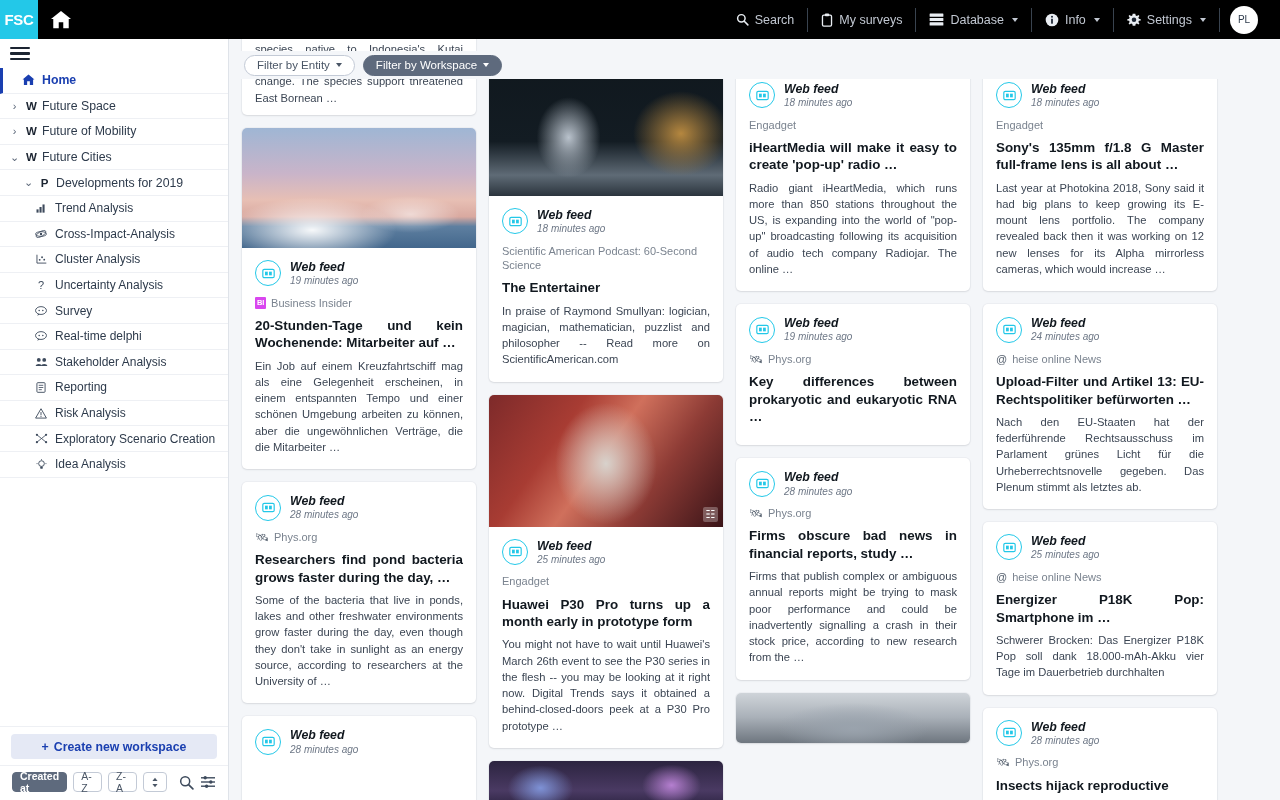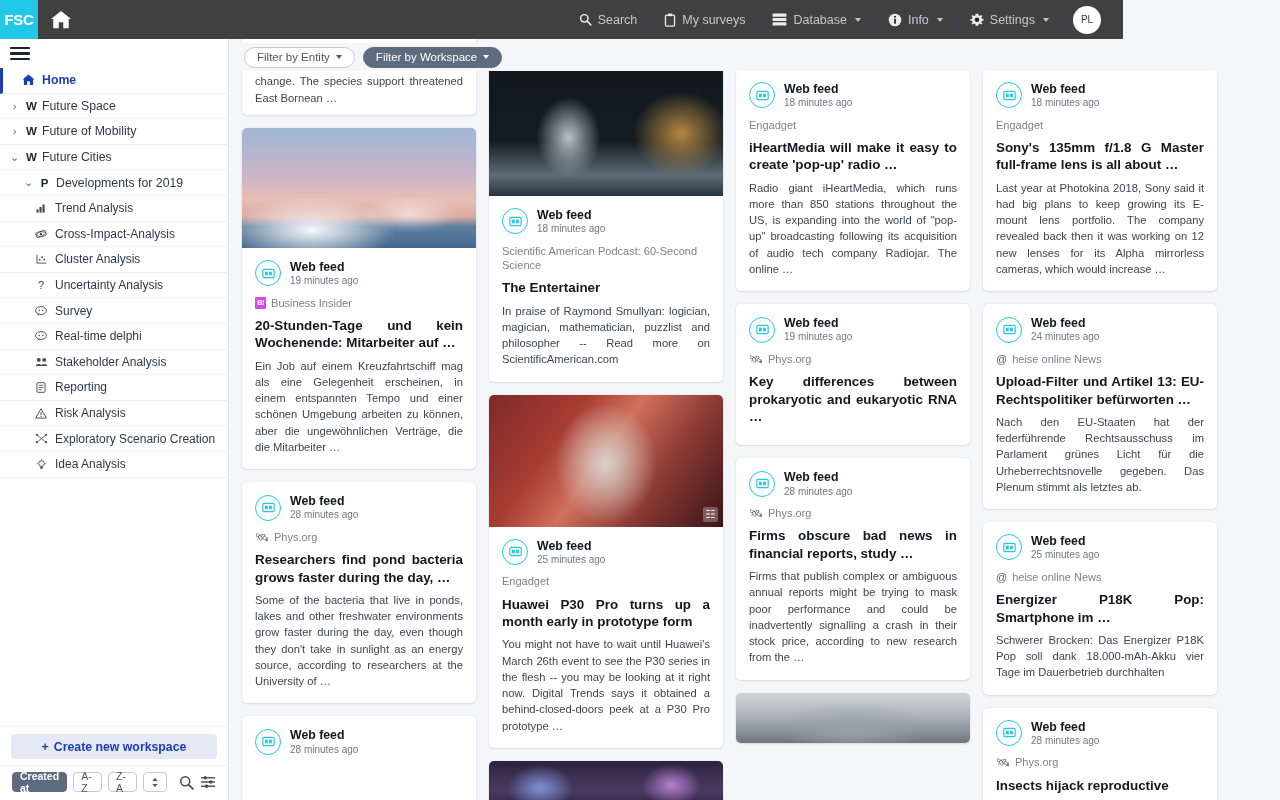--- a/index.html
+++ b/index.html
@@ -8,22 +8,22 @@
     margin: 0; padding: 0;
     width: 1280px; height: 800px;
     overflow: hidden;
     font-family: "Liberation Sans", sans-serif;
     background: #f4f6f9;
   }
 
   
   .topbar {
     position: absolute; top: 0; left: 0;
-    width: 1123px; height: 39px;
-    background: #404040;
+    width: 1280px; height: 39px;
+    background: #000000;
     display: flex; align-items: center;
     z-index: 40;
   }
   .brand {
     width: 38px; height: 39px;
     background: #23c8e8;
     display: flex; align-items: center; justify-content: center;
     color: #ffffff; font-weight: bold; font-size: 15px;
     letter-spacing: -0.3px;
   }
@@ -130,21 +130,21 @@
   .sort-icon { color: #3d4a5c; display: flex; align-items: center; }
 
   
   .main {
     position: absolute; top: 39px; left: 229px;
     width: 1051px; height: 761px;
     background: #f4f6f9;
     overflow: hidden;
   }
   .filterbar {
-    position: absolute; top: 4px; left: 0;
+    position: absolute; top: 12px; left: 0;
     width: 1051px; height: 28px;
     display: flex; align-items: center; gap: 8px;
     padding-left: 15px;
     background: #f4f6f9;
     z-index: 20;
   }
   .fbtn {
     display: flex; align-items: center; gap: 6px;
     font-size: 11.5px; border-radius: 13px;
     padding: 4px 12px; height: 21px;
@@ -178,21 +178,21 @@
     flex: none;
   }
   .card-body { padding: 12px 13px 14px 13px; }
   .feed-head { display: flex; align-items: center; gap: 9px; margin-bottom: 9px; }
   .feed-avatar {
     width: 26px; height: 26px; border-radius: 50%;
     border: 1.6px solid #23c8e8;
     display: flex; align-items: center; justify-content: center;
     flex: none;
   }
-  .feed-meta { line-height: 1.15; }
+  .feed-meta { line-height: 1.15; font-style: italic; }
   .feed-title { font-size: 12.3px; font-weight: bold; color: #11181f; }
   .feed-time { font-size: 10px; color: #6d7786; margin-top: 1px; }
   .src-row {
     display: flex; align-items: center; gap: 5px;
     font-size: 11px; color: #7a838f; margin-bottom: 7px;
     line-height: 1.3;
   }
   .src-badge {
     background: #d946ef; color: #fff; font-size: 7.5px; font-weight: bold;
     padding: 1px 2px; border-radius: 1px; letter-spacing: -0.2px;

